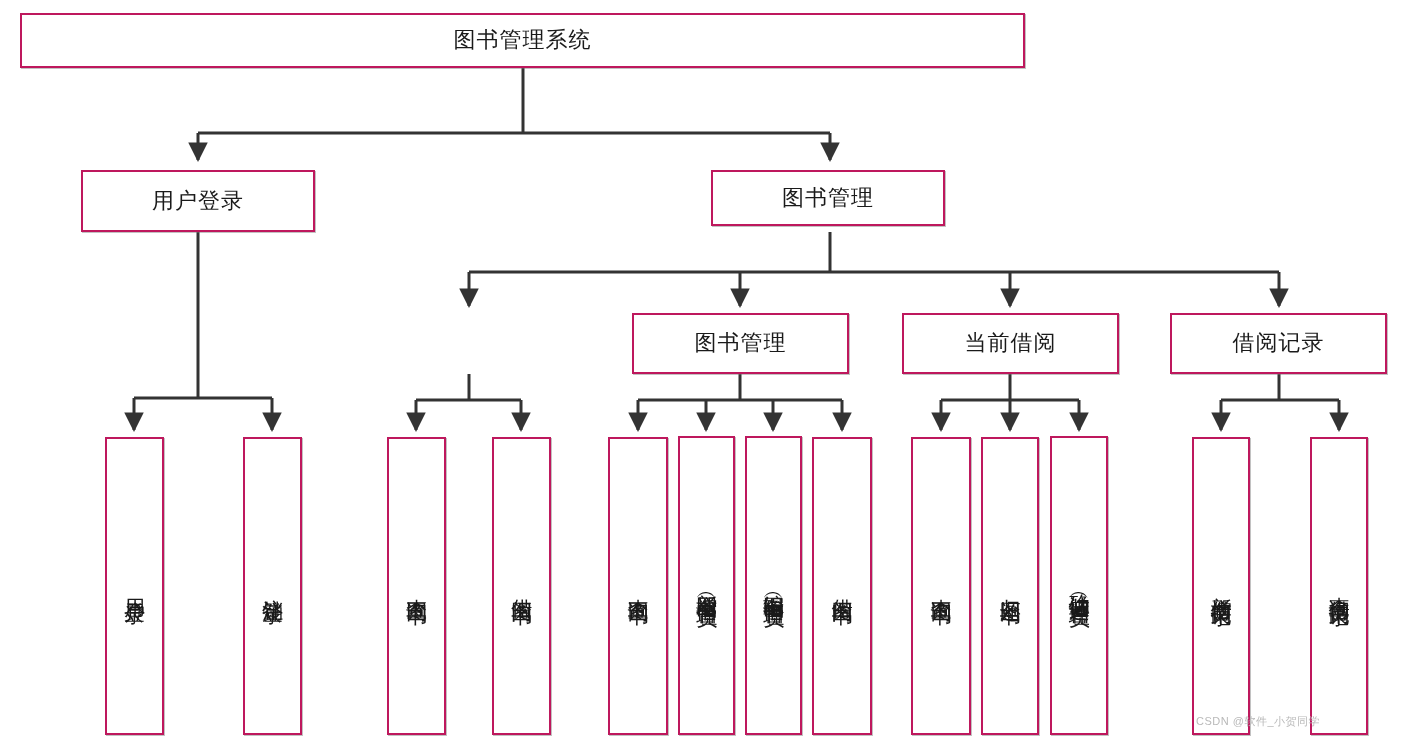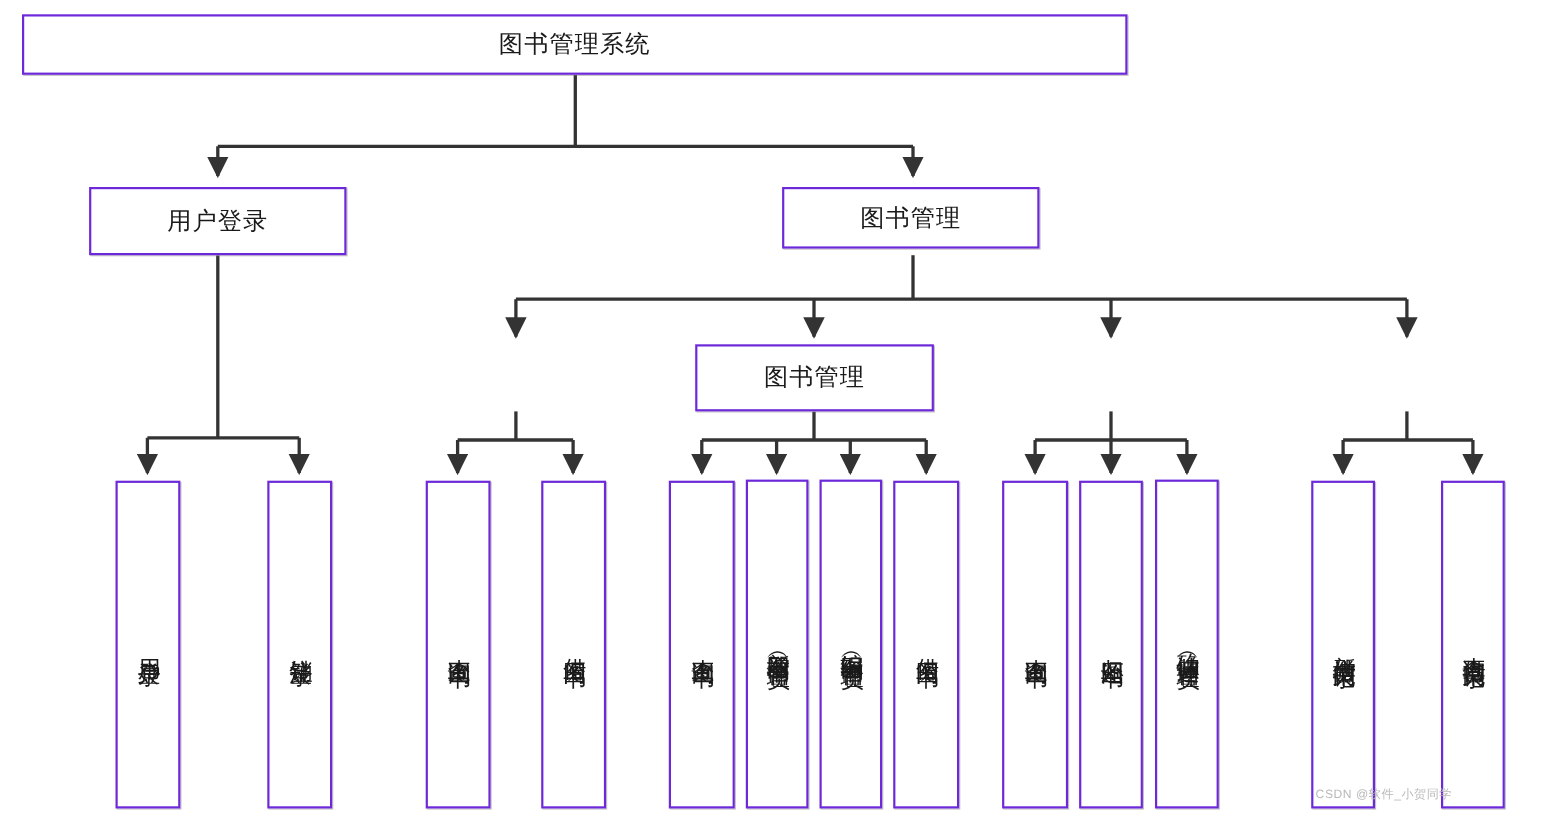--- a/index.html
+++ b/index.html
@@ -21,21 +21,21 @@
     position: absolute;
     left: 0;
     top: 0;
     width: 1405px;
     height: 747px;
     pointer-events: none;
   }
   .node {
     position: absolute;
     box-sizing: border-box;
-    border: 2px solid #6d28d9;
+    border: 2px solid #be185d;
     background: #ffffff;
     display: flex;
     align-items: center;
     justify-content: center;
     color: #1a1a1a;
     box-shadow: 1px 1px 0 rgba(120,120,120,0.45);
   }
   .node.horiz {
     font-size: 22px;
     letter-spacing: 1px;
@@ -126,20 +126,26 @@
   <div class="node horiz" style="left:81px; top:170px; width:234px; height:62px;">
     <span>用户登录</span>
   </div>
   <div class="node horiz" style="left:711px; top:170px; width:234px; height:56px;">
     <span>图书管理</span>
   </div>
 
   <div class="node horiz" style="left:632px; top:313px; width:217px; height:61px;">
     <span>图书管理</span>
   </div>
+  <div class="node horiz" style="left:902px; top:313px; width:217px; height:61px;">
+    <span>当前借阅</span>
+  </div>
+  <div class="node horiz" style="left:1170px; top:313px; width:217px; height:61px;">
+    <span>借阅记录</span>
+  </div>
 
   <div class="node vert" style="left:105px; top:437px; width:59px; height:298px;">
     <span class="vtext">用户登录</span>
   </div>
   <div class="node vert" style="left:243px; top:437px; width:59px; height:298px;">
     <span class="vtext">注销登录</span>
   </div>
 
   <div class="node vert" style="left:387px; top:437px; width:59px; height:298px;">
     <span class="vtext">查询图书</span>

